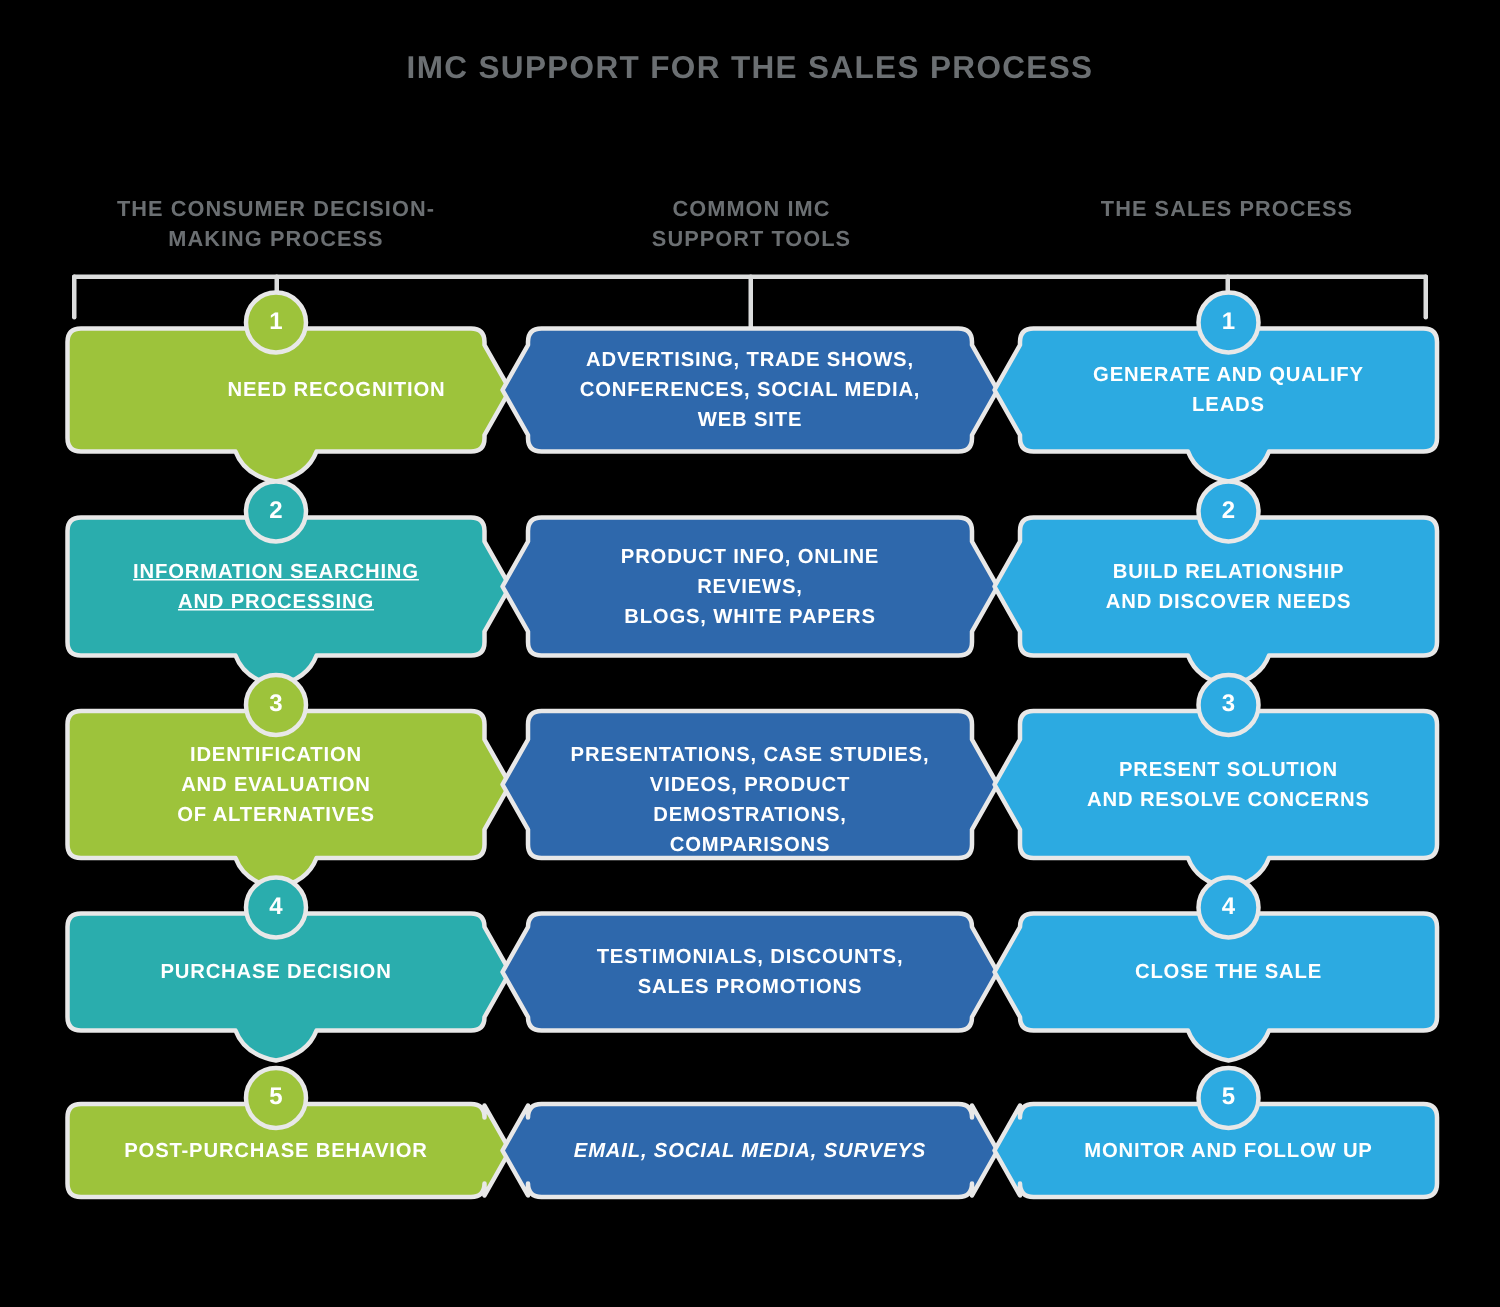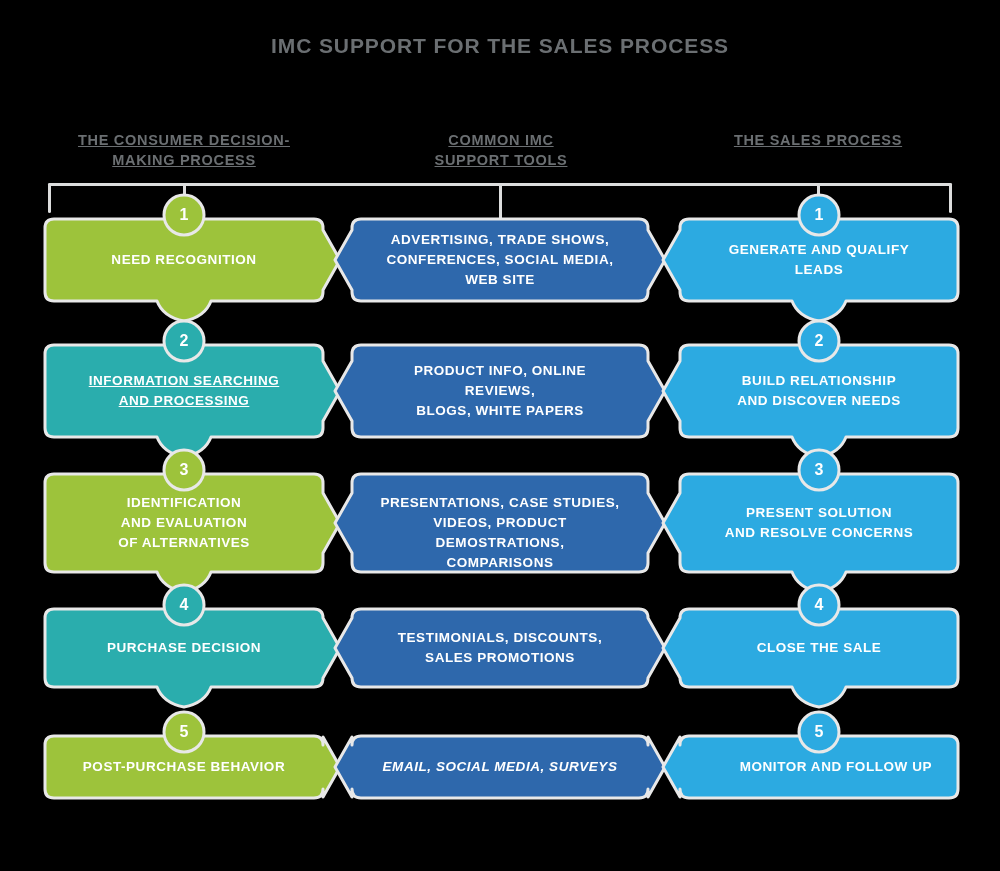--- a/index.html
+++ b/index.html
@@ -41,21 +41,20 @@
   
   .col-header {
     position: absolute;
     color: #6b6f72;
     font-size: 14.5px;
     font-weight: bold;
     letter-spacing: 0.7px;
     line-height: 20px;
     text-align: center;
     text-transform: uppercase;
-    text-decoration: underline;
   }
   .col-header.c1 { left: 28px;  top: 130px; width: 312px; }
   .col-header.c2 { left: 345px; top: 130px; width: 312px; }
   .col-header.c3 { left: 662px; top: 130px; width: 312px; }
 
   
   .bracket {
     position: absolute;
     left: 48px;
     top: 183px;
@@ -147,21 +146,21 @@
     <div class="stem edge" style="left:901px;"></div>
   </div>
 
   <div id="rows-container">
       <div class="row" style="top: 219px;">
         <div class="card-wrap c1" style="left: 45px; width: 278px; height: 82px;">
           <svg class="card-svg" width="330" height="142" viewBox="-26 -30 330 142" style="left: -26px; top: -30px;">
             <path d="M 9 0 L 269 0 Q 278 0 278 9 L 278 11 L 295 41 L 278 71 L 278 73 Q 278 82 269 82 L 166 82 Q 160 98 139 102 Q 118 98 112 82 L 9 82 Q 0 82 0 73 L 0 9 Q 0 0 9 0 Z" fill="#9DC33B" stroke="#e8e8e8" stroke-width="3" stroke-linejoin="round"></path>
             <circle cx="139" cy="-4" r="20" fill="#9DC33B" stroke="#e8e8e8" stroke-width="3"></circle>
           </svg>
-          <div class="card-label" style="top: 31px;">
+          <div class="card-label" style="top: 31px; text-align: right;">
             <div>NEED RECOGNITION</div>
           </div>
           <div class="badge-num" style="left: 119px; top: -13px;">1</div>
         </div>
         <div class="card-wrap c2" style="left: 352px; width: 296px; height: 82px;">
           <svg class="card-svg" width="348" height="142" viewBox="-26 -30 348 142" style="left: -26px; top: -30px;">
             <path d="M 9 0 L 287 0 Q 296 0 296 9 L 296 11 L 313 41 L 296 71 L 296 73 Q 296 82 287 82 L 9 82 Q 0 82 0 73 L 0 71 L -17 41 L 0 11 L 0 9 Q 0 0 9 0 Z" fill="#2E68AC" stroke="#e8e8e8" stroke-width="3" stroke-linejoin="round"></path>
           </svg>
           <div class="card-label" style="top: 11px;">
             <div>ADVERTISING, TRADE SHOWS,</div>
@@ -297,21 +296,21 @@
           </svg>
           <div class="card-label" style="top: 21px;">
             <div>EMAIL, SOCIAL MEDIA, SURVEYS</div>
           </div>
         </div>
         <div class="card-wrap c3" style="left: 680px; width: 278px; height: 62px;">
           <svg class="card-svg" width="330" height="122" viewBox="-26 -30 330 122" style="left: -26px; top: -30px;">
             <path d="M 9 0 L 269 0 Q 278 0 278 9 L 278 53 Q 278 62 269 62 L 9 62 Q 0 62 0 53 L 0 61 L -17 31 L 0 1 L 0 9 Q 0 0 9 0 Z" fill="#2CAAE1" stroke="#e8e8e8" stroke-width="3" stroke-linejoin="round"></path>
             <circle cx="139" cy="-4" r="20" fill="#2CAAE1" stroke="#e8e8e8" stroke-width="3"></circle>
           </svg>
-          <div class="card-label" style="top: 21px; text-align: right;">
+          <div class="card-label" style="top: 21px;">
             <div>MONITOR AND FOLLOW UP</div>
           </div>
           <div class="badge-num" style="left: 119px; top: -13px;">5</div>
         </div>
       </div>
     </div>
 
 </div>
 
 </body></html>

